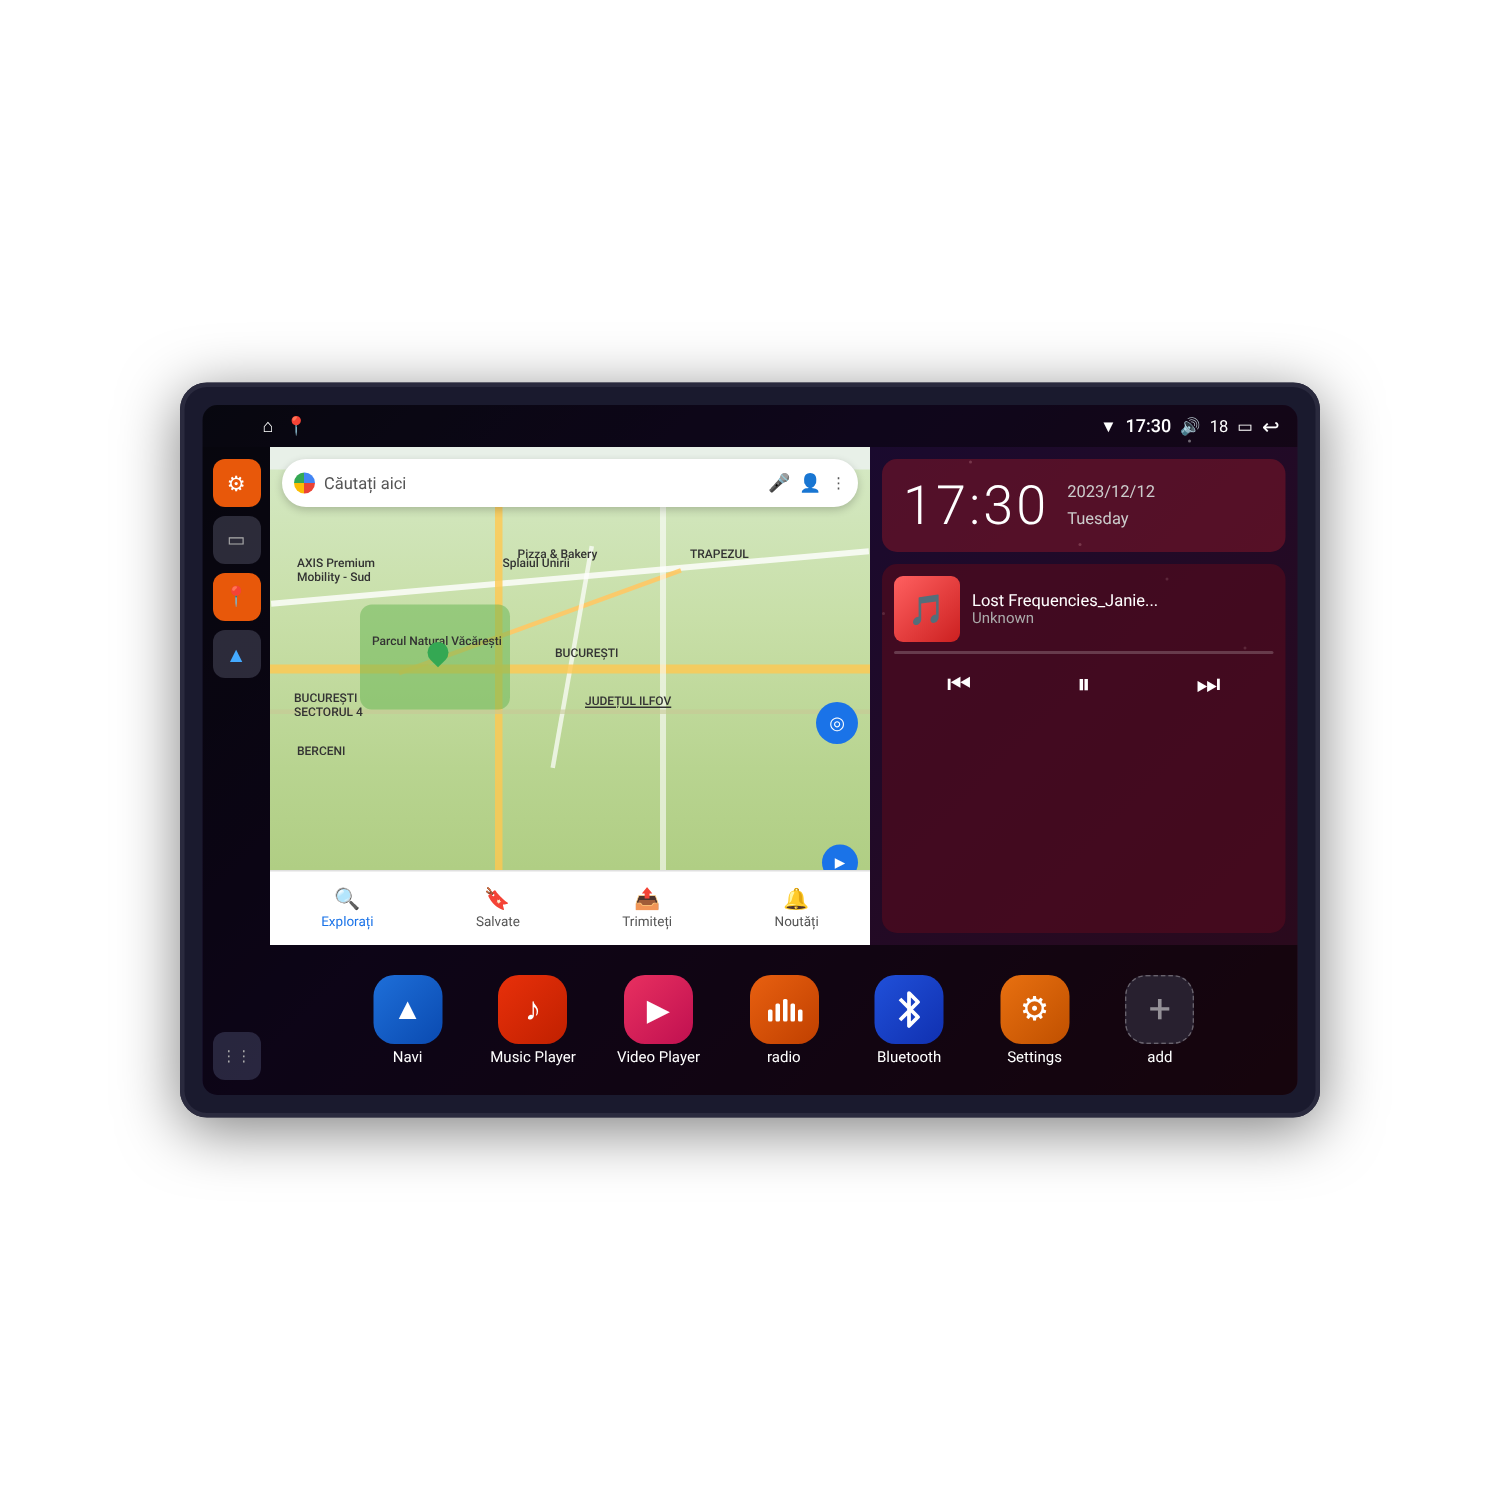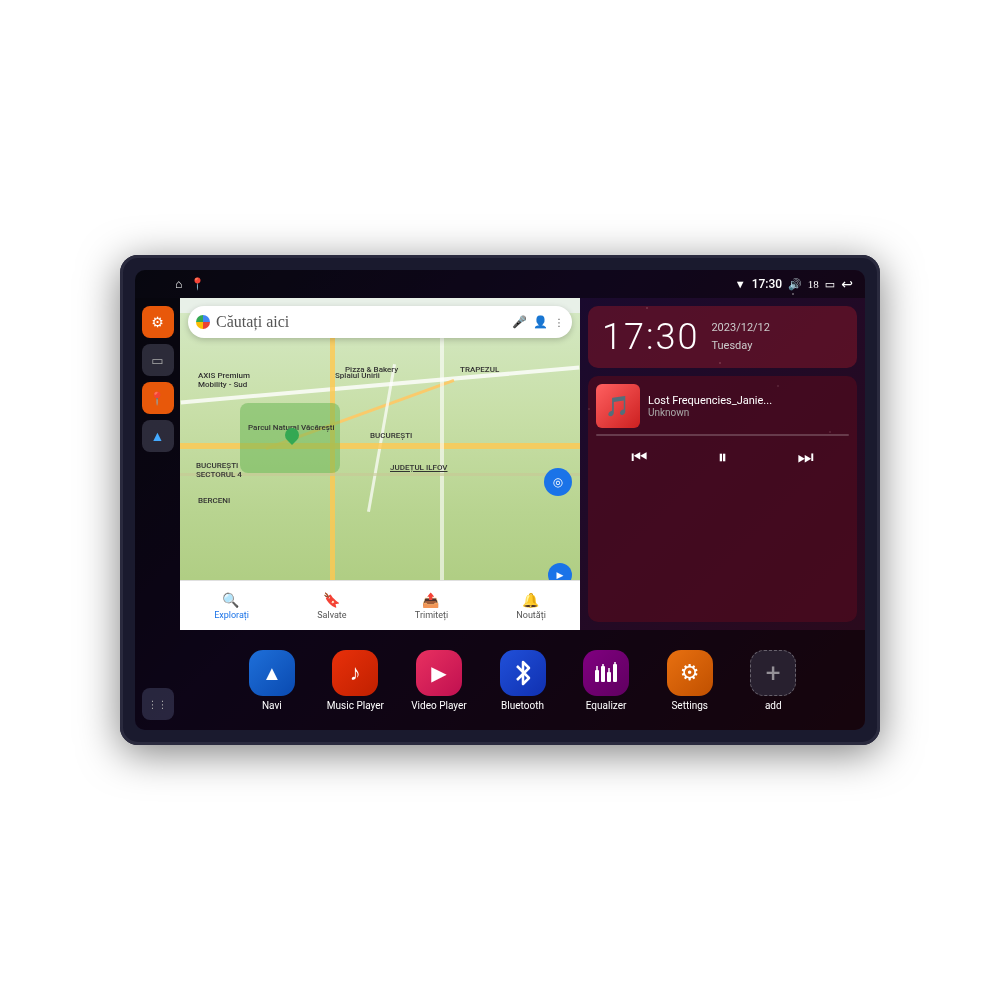--- a/index.html
+++ b/index.html
@@ -364,21 +364,21 @@
 
     <div class="status-bar">
       <div class="status-left">
         <span style="color:#fff;font-size:12px;">⌂</span>
         <span style="color:#fff;font-size:12px;">📍</span>
       </div>
       <div class="status-right">
         <span class="status-icon">▼</span>
         <span style="color:#fff;font-size:12px;font-weight:500;">17:30</span>
         <span class="status-icon">🔊</span>
-        <span style="color:#fff;font-size:11px;font-family:Liberation Serif, serif;">18</span>
+        <span style="color:#fff;font-size:11px;">18</span>
         <span class="status-icon">▭</span>
         <span class="status-icon" style="font-size:14px;">↩</span>
       </div>
     </div>
 
     <div class="main-area">
 
       <div class="sidebar">
         <div class="sidebar-icon orange">
           <span style="color:#fff;font-size:14px;">⚙</span>
@@ -440,21 +440,21 @@
                 <span style="font-size:8px;font-weight:600;color:#ea4335;">o</span>
                 <span style="font-size:8px;font-weight:600;color:#fbbc04;">o</span>
                 <span style="font-size:8px;font-weight:600;color:#4285f4;">g</span>
                 <span style="font-size:8px;font-weight:600;color:#34a853;">l</span>
                 <span style="font-size:8px;font-weight:600;color:#ea4335;">e</span>
               </div>
             </div>
 
             <div class="map-search-bar">
               <div class="google-g"></div>
-              <span style="flex:1;font-size:16px;color:#555;font-family:Liberation Serif, serif;">Căutați aici</span>
+              <span style="flex:1;font-size:11px;color:#555;">Căutați aici</span>
               <span style="font-size:12px;color:#555;">🎤</span>
               <span style="font-size:12px;color:#4285f4;">👤</span>
               <span style="font-size:10px;color:#555;">⋮</span>
             </div>
 
             <div class="map-bottom-bar">
               <div class="map-bottom-item active">
                 <span style="font-size:14px;color:#1a73e8;">🔍</span>
                 <span>Explorați</span>
               </div>
@@ -516,43 +516,40 @@
             </div>
             <span class="app-label">Music Player</span>
           </div>
           <div class="app-item">
             <div class="app-icon-wrap icon-video">
               <span style="color:#fff;font-size:20px;">▶</span>
             </div>
             <span class="app-label">Video Player</span>
           </div>
           <div class="app-item">
+            <div class="app-icon-wrap icon-radio">
+              <svg width="26" height="20" viewBox="0 0 26 20">
+                <rect x="2" y="10" width="3" height="8" fill="white" rx="1"></rect>
+                <rect x="7" y="6" width="3" height="12" fill="white" rx="1"></rect>
+                <rect x="12" y="3" width="3" height="15" fill="white" rx="1"></rect>
+                <rect x="17" y="6" width="3" height="12" fill="white" rx="1"></rect>
+                <rect x="22" y="10" width="3" height="8" fill="white" rx="1"></rect>
+              </svg>
+            </div>
+            <span class="app-label">radio</span>
+          </div>
+          <div class="app-item">
             <div class="app-icon-wrap icon-bluetooth">
               <svg width="20" height="26" viewBox="0 0 20 26">
                 <polyline points="4,6 16,18 10,24 10,2 16,8 4,20" fill="none" stroke="white" stroke-width="2.5" stroke-linejoin="round"></polyline>
               </svg>
             </div>
             <span class="app-label">Bluetooth</span>
           </div>
           <div class="app-item">
-            <div class="app-icon-wrap icon-eq">
-              <svg width="26" height="22" viewBox="0 0 26 22">
-                <rect x="2" y="8" width="4" height="12" fill="white" rx="1"></rect>
-                <rect x="8" y="4" width="4" height="16" fill="white" rx="1"></rect>
-                <rect x="14" y="10" width="4" height="10" fill="white" rx="1"></rect>
-                <rect x="20" y="2" width="4" height="18" fill="white" rx="1"></rect>
-                <line x1="4" y1="4" x2="4" y2="8" stroke="white" stroke-width="1.5"></line>
-                <line x1="10" y1="2" x2="10" y2="4" stroke="white" stroke-width="1.5"></line>
-                <line x1="16" y1="6" x2="16" y2="10" stroke="white" stroke-width="1.5"></line>
-                <line x1="22" y1="0" x2="22" y2="2" stroke="white" stroke-width="1.5"></line>
-              </svg>
-            </div>
-            <span class="app-label">Equalizer</span>
-          </div>
-          <div class="app-item">
             <div class="app-icon-wrap icon-settings">
               <span style="color:#fff;font-size:22px;">⚙</span>
             </div>
             <span class="app-label">Settings</span>
           </div>
           <div class="app-item">
             <div class="app-icon-wrap icon-add">
               <span style="color:rgba(255,255,255,0.5);font-size:26px;line-height:1;">+</span>
             </div>
             <span class="app-label">add</span>

